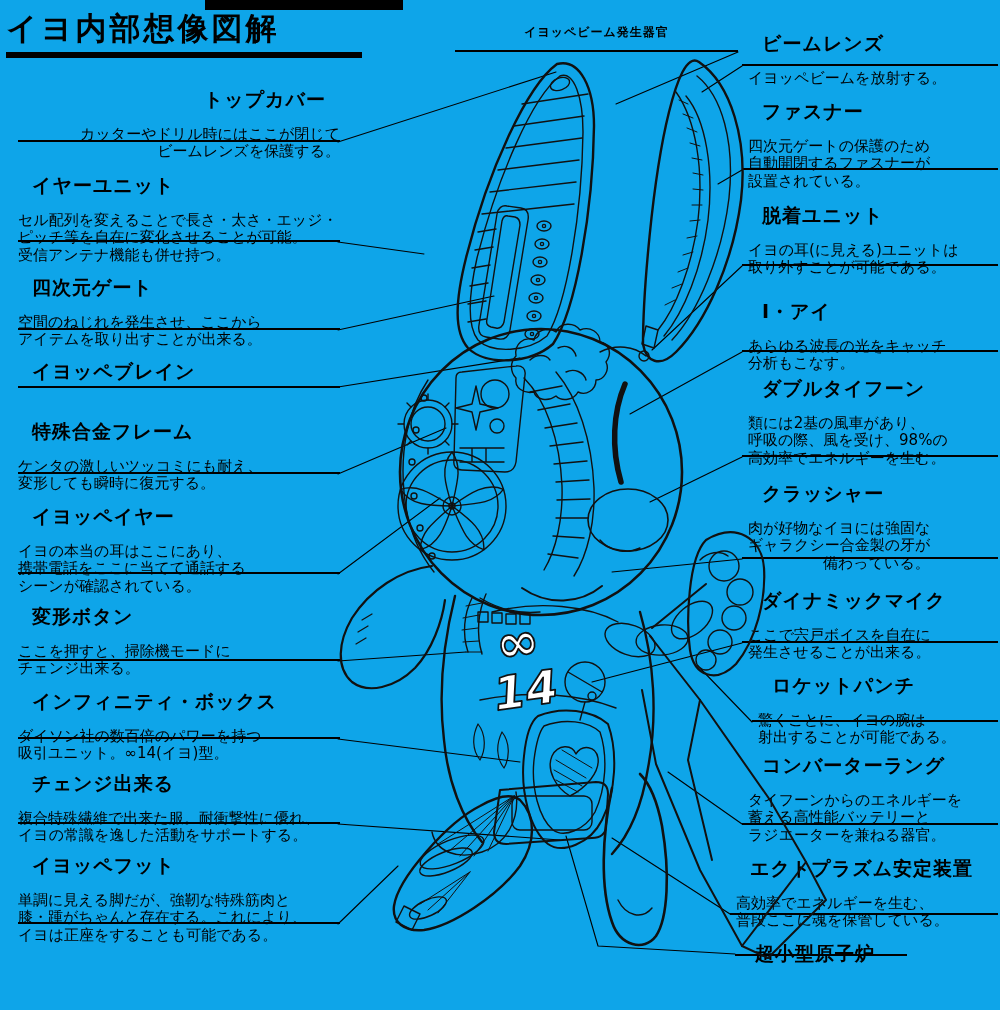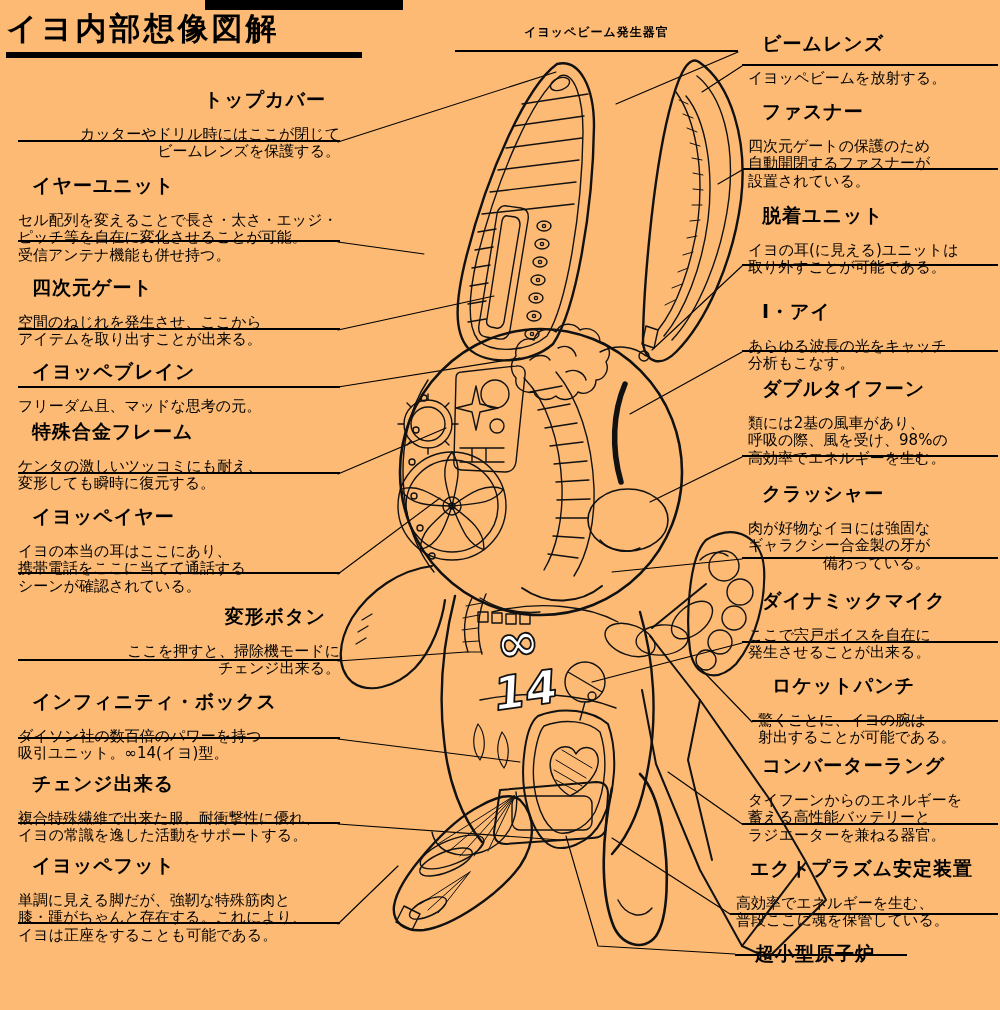--- a/index.html
+++ b/index.html
@@ -1,16 +1,16 @@
 <!DOCTYPE html>
 <html><head>
 <meta charset="utf-8">
 <style>
   html,body{margin:0;padding:0;background:#e8e8e8;}
-  #page{position:relative;width:1000px;height:1010px;background:#fdba74;overflow:hidden;
+  #page{position:relative;width:1000px;height:1010px;background:#0ea5e9;overflow:hidden;
         font-family:"DejaVu Sans","Liberation Sans",sans-serif;color:#000;}
   #art{position:absolute;left:0;top:0;width:1000px;height:1010px;}
   .lbl{position:absolute;box-sizing:border-box;border-bottom:2px solid #000;}
   .lbl h3{margin:14px;font-size:19px;font-weight:bold;letter-spacing:1px;line-height:1.25;}
   .lbl p{margin:1px 0 0;font-size:15px;line-height:1.18;white-space:pre-line;}
   .rcol h3,.rcol p{padding-left:6px;}
   #title-block{position:absolute;left:6px;top:8px;width:356px;box-sizing:border-box;
                border-bottom:6px solid #000;padding-bottom:2px;}
   #title-block h1{margin:0;font-size:31px;font-weight:bold;letter-spacing:3px;line-height:1.35;}
   #top-bar{position:absolute;left:205px;top:0;width:198px;height:10px;background:#000;}
@@ -44,34 +44,33 @@
 ピッチ等を自在に変化させることが可能。
 受信アンテナ機能も併せ持つ。</p>
   </div>
   <div class="lbl" style="left:18px;top:262px;width:322px;height:68px;">
     <h3>四次元ゲート</h3>
     <p>空間のねじれを発生させ、ここから
 アイテムを取り出すことが出来る。</p>
   </div>
   <div class="lbl" style="left:18px;top:346px;width:322px;height:42px;">
     <h3>イヨッペブレイン</h3>
-    <p>フリーダム且、マッドな思考の元。</p>
   </div>
   <div class="lbl" style="left:18px;top:406px;width:322px;height:68px;">
     <h3>特殊合金フレーム</h3>
     <p>ケンタの激しいツッコミにも耐え、
 変形しても瞬時に復元する。</p>
   </div>
   <div class="lbl" style="left:18px;top:491px;width:322px;height:83px;">
     <h3>イヨッペイヤー</h3>
     <p>イヨの本当の耳はここにあり、
 携帯電話をここに当てて通話する
 シーンが確認されている。</p>
   </div>
-  <div class="lbl" style="left:18px;top:591px;width:322px;height:70px;text-align:right;">
+  <div class="lbl" style="left:18px;top:591px;width:322px;height:70px;">
     <h3>変形ボタン</h3>
     <p>ここを押すと、掃除機モードに
 チェンジ出来る。</p>
   </div>
   <div class="lbl" style="left:18px;top:676px;width:322px;height:63px;">
     <h3>インフィニティ・ボックス</h3>
     <p>ダイソン社の数百倍のパワーを持つ
 吸引ユニット。∞14(イヨ)型。</p>
   </div>
   <div class="lbl" style="left:18px;top:758px;width:322px;height:66px;">

